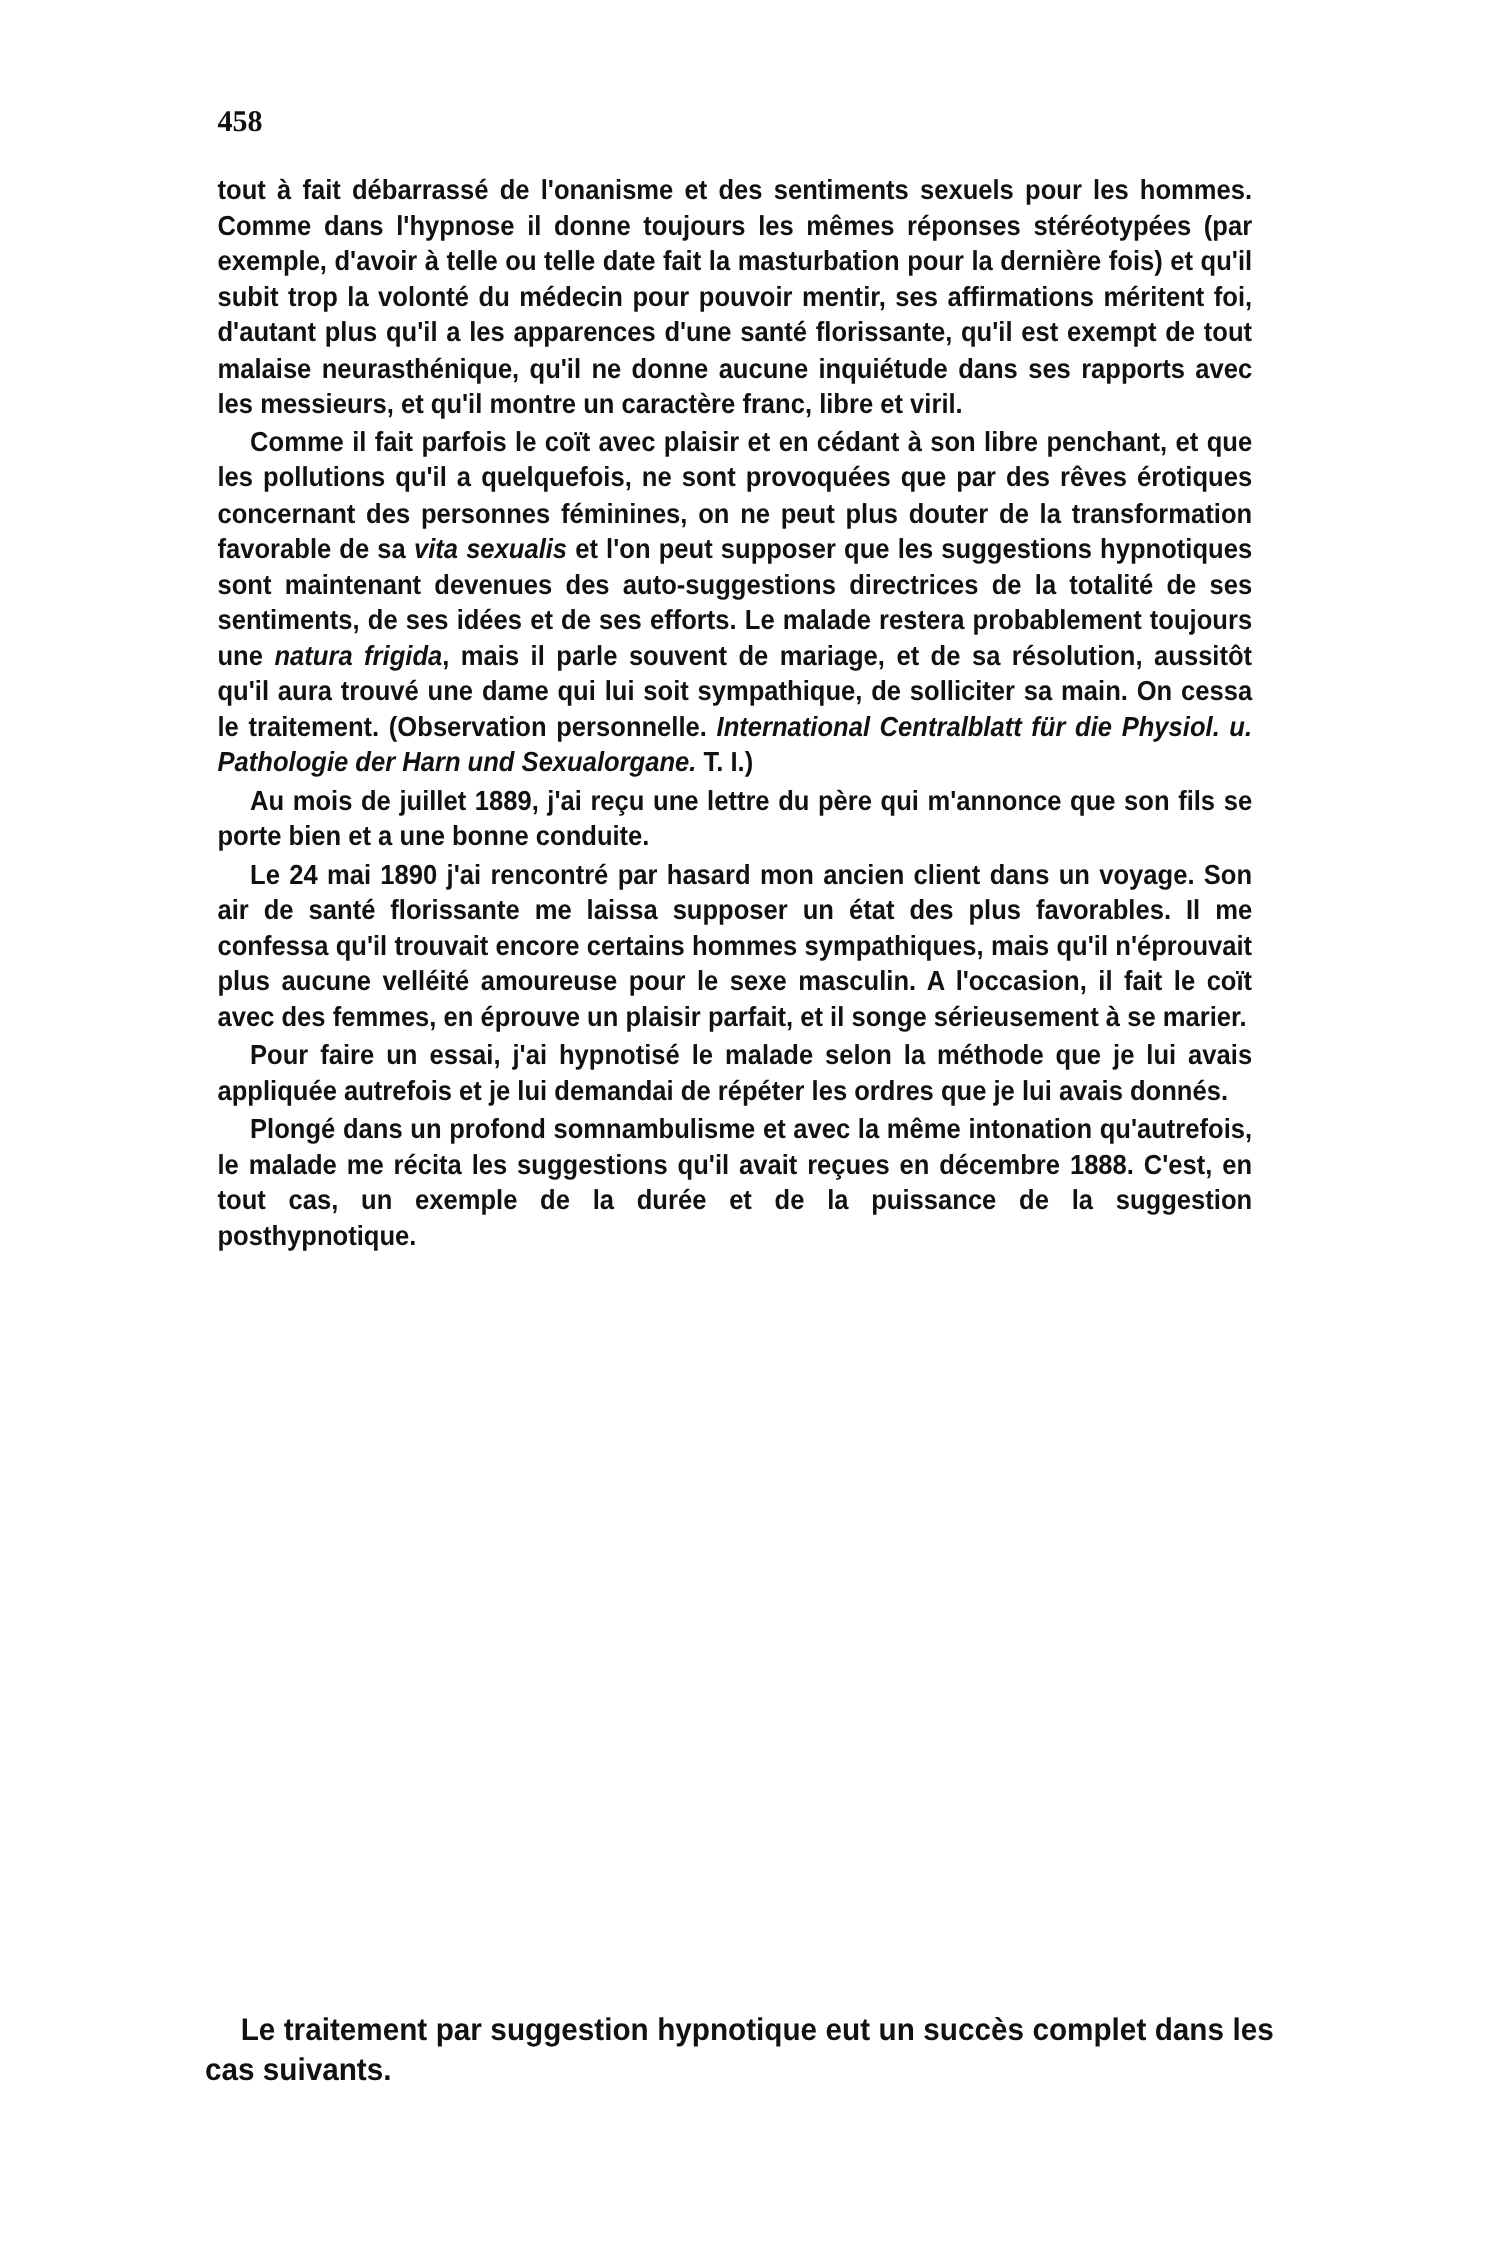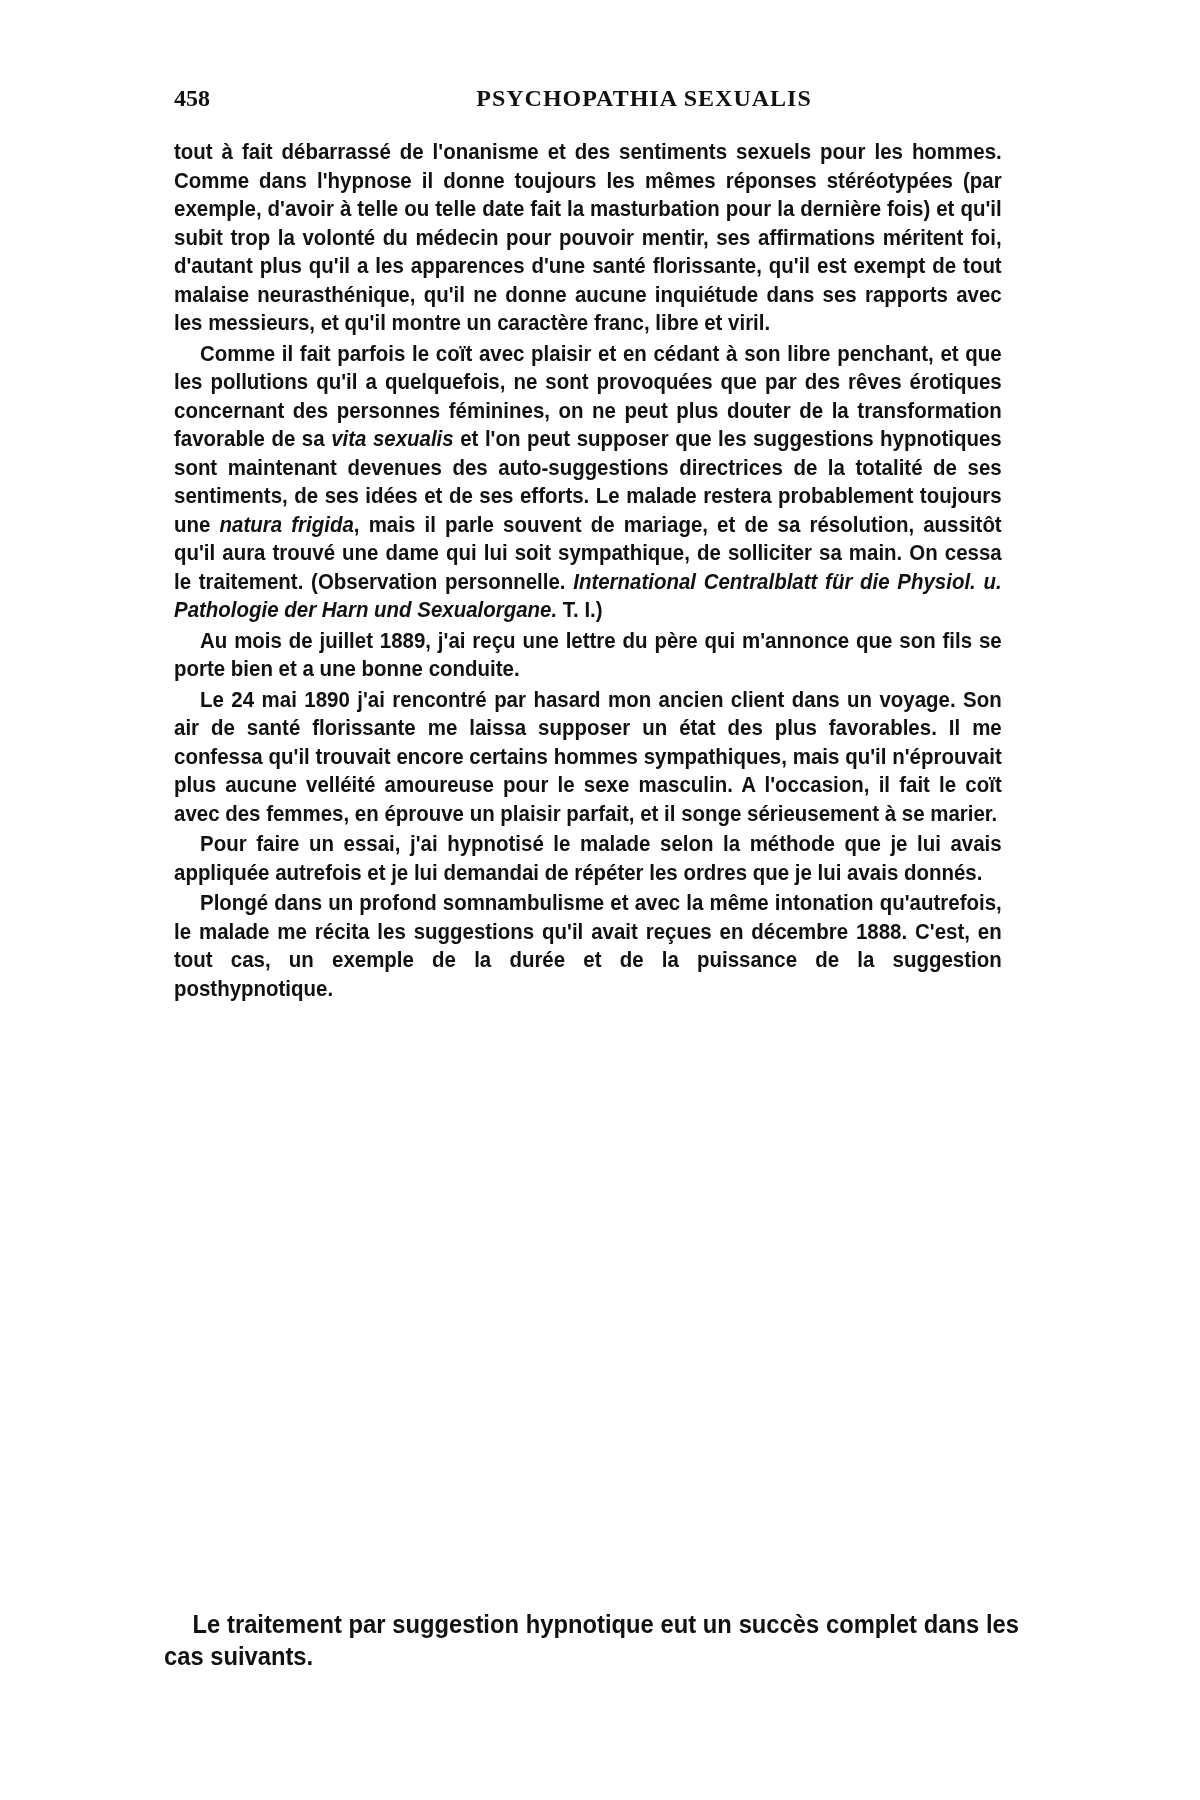--- a/index.html
+++ b/index.html
@@ -31,21 +31,20 @@
   }
   .closing p { margin: 0; text-indent: 30px; }
   i { font-style: italic; }
 </style>
 </head>
 <body>
 
 <div class="page">
   <div class="header">
     <span class="page-number">458</span>
-    <div class="running-title">PSYCHOPATHIA SEXUALIS</div>
   </div>
 
   <div class="body-text" id="body-text">
       <p><span>tout à fait débarrassé de l'onanisme et des sentiments sexuels pour les hommes. Comme dans l'hypnose il donne toujours les mêmes réponses stéréotypées (par exemple, d'avoir à telle ou telle date fait la masturbation pour la dernière fois) et qu'il subit trop la volonté du médecin pour pouvoir mentir, ses affirmations méritent foi, d'autant plus qu'il a les apparences d'une santé florissante, qu'il est exempt de tout malaise neurasthénique, qu'il ne donne aucune inquiétude dans ses rapports avec les messieurs, et qu'il montre un caractère franc, libre et viril.</span></p>
       <p class="indent"><span>Comme il fait parfois le coït avec plaisir et en cédant à son libre penchant, et que les pollutions qu'il a quelquefois, ne sont provoquées que par des rêves érotiques concernant des personnes féminines, on ne peut plus douter de la transformation favorable de sa </span><i>vita sexualis</i><span> et l'on peut supposer que les suggestions hypnotiques sont maintenant devenues des auto-suggestions directrices de la totalité de ses sentiments, de ses idées et de ses efforts. Le malade restera probablement toujours une </span><i>natura frigida</i><span>, mais il parle souvent de mariage, et de sa résolution, aussitôt qu'il aura trouvé une dame qui lui soit sympathique, de solliciter sa main. On cessa le traitement. (Observation personnelle. </span><i>International Centralblatt für die Physiol. u. Pathologie der Harn und Sexualorgane.</i><span> T. I.)</span></p>
       <p class="indent"><span>Au mois de juillet 1889, j'ai reçu une lettre du père qui m'annonce que son fils se porte bien et a une bonne conduite.</span></p>
       <p class="indent"><span>Le 24 mai 1890 j'ai rencontré par hasard mon ancien client dans un voyage. Son air de santé florissante me laissa supposer un état des plus favorables. Il me confessa qu'il trouvait encore certains hommes sympathiques, mais qu'il n'éprouvait plus aucune velléité amoureuse pour le sexe masculin. A l'occasion, il fait le coït avec des femmes, en éprouve un plaisir parfait, et il songe sérieusement à se marier.</span></p>
       <p class="indent"><span>Pour faire un essai, j'ai hypnotisé le malade selon la méthode que je lui avais appliquée autrefois et je lui demandai de répéter les ordres que je lui avais donnés.</span></p>
       <p class="indent"><span>Plongé dans un profond somnambulisme et avec la même intonation qu'autrefois, le malade me récita les suggestions qu'il avait reçues en décembre 1888. C'est, en tout cas, un exemple de la durée et de la puissance de la suggestion posthypnotique.</span></p>
     </div>

